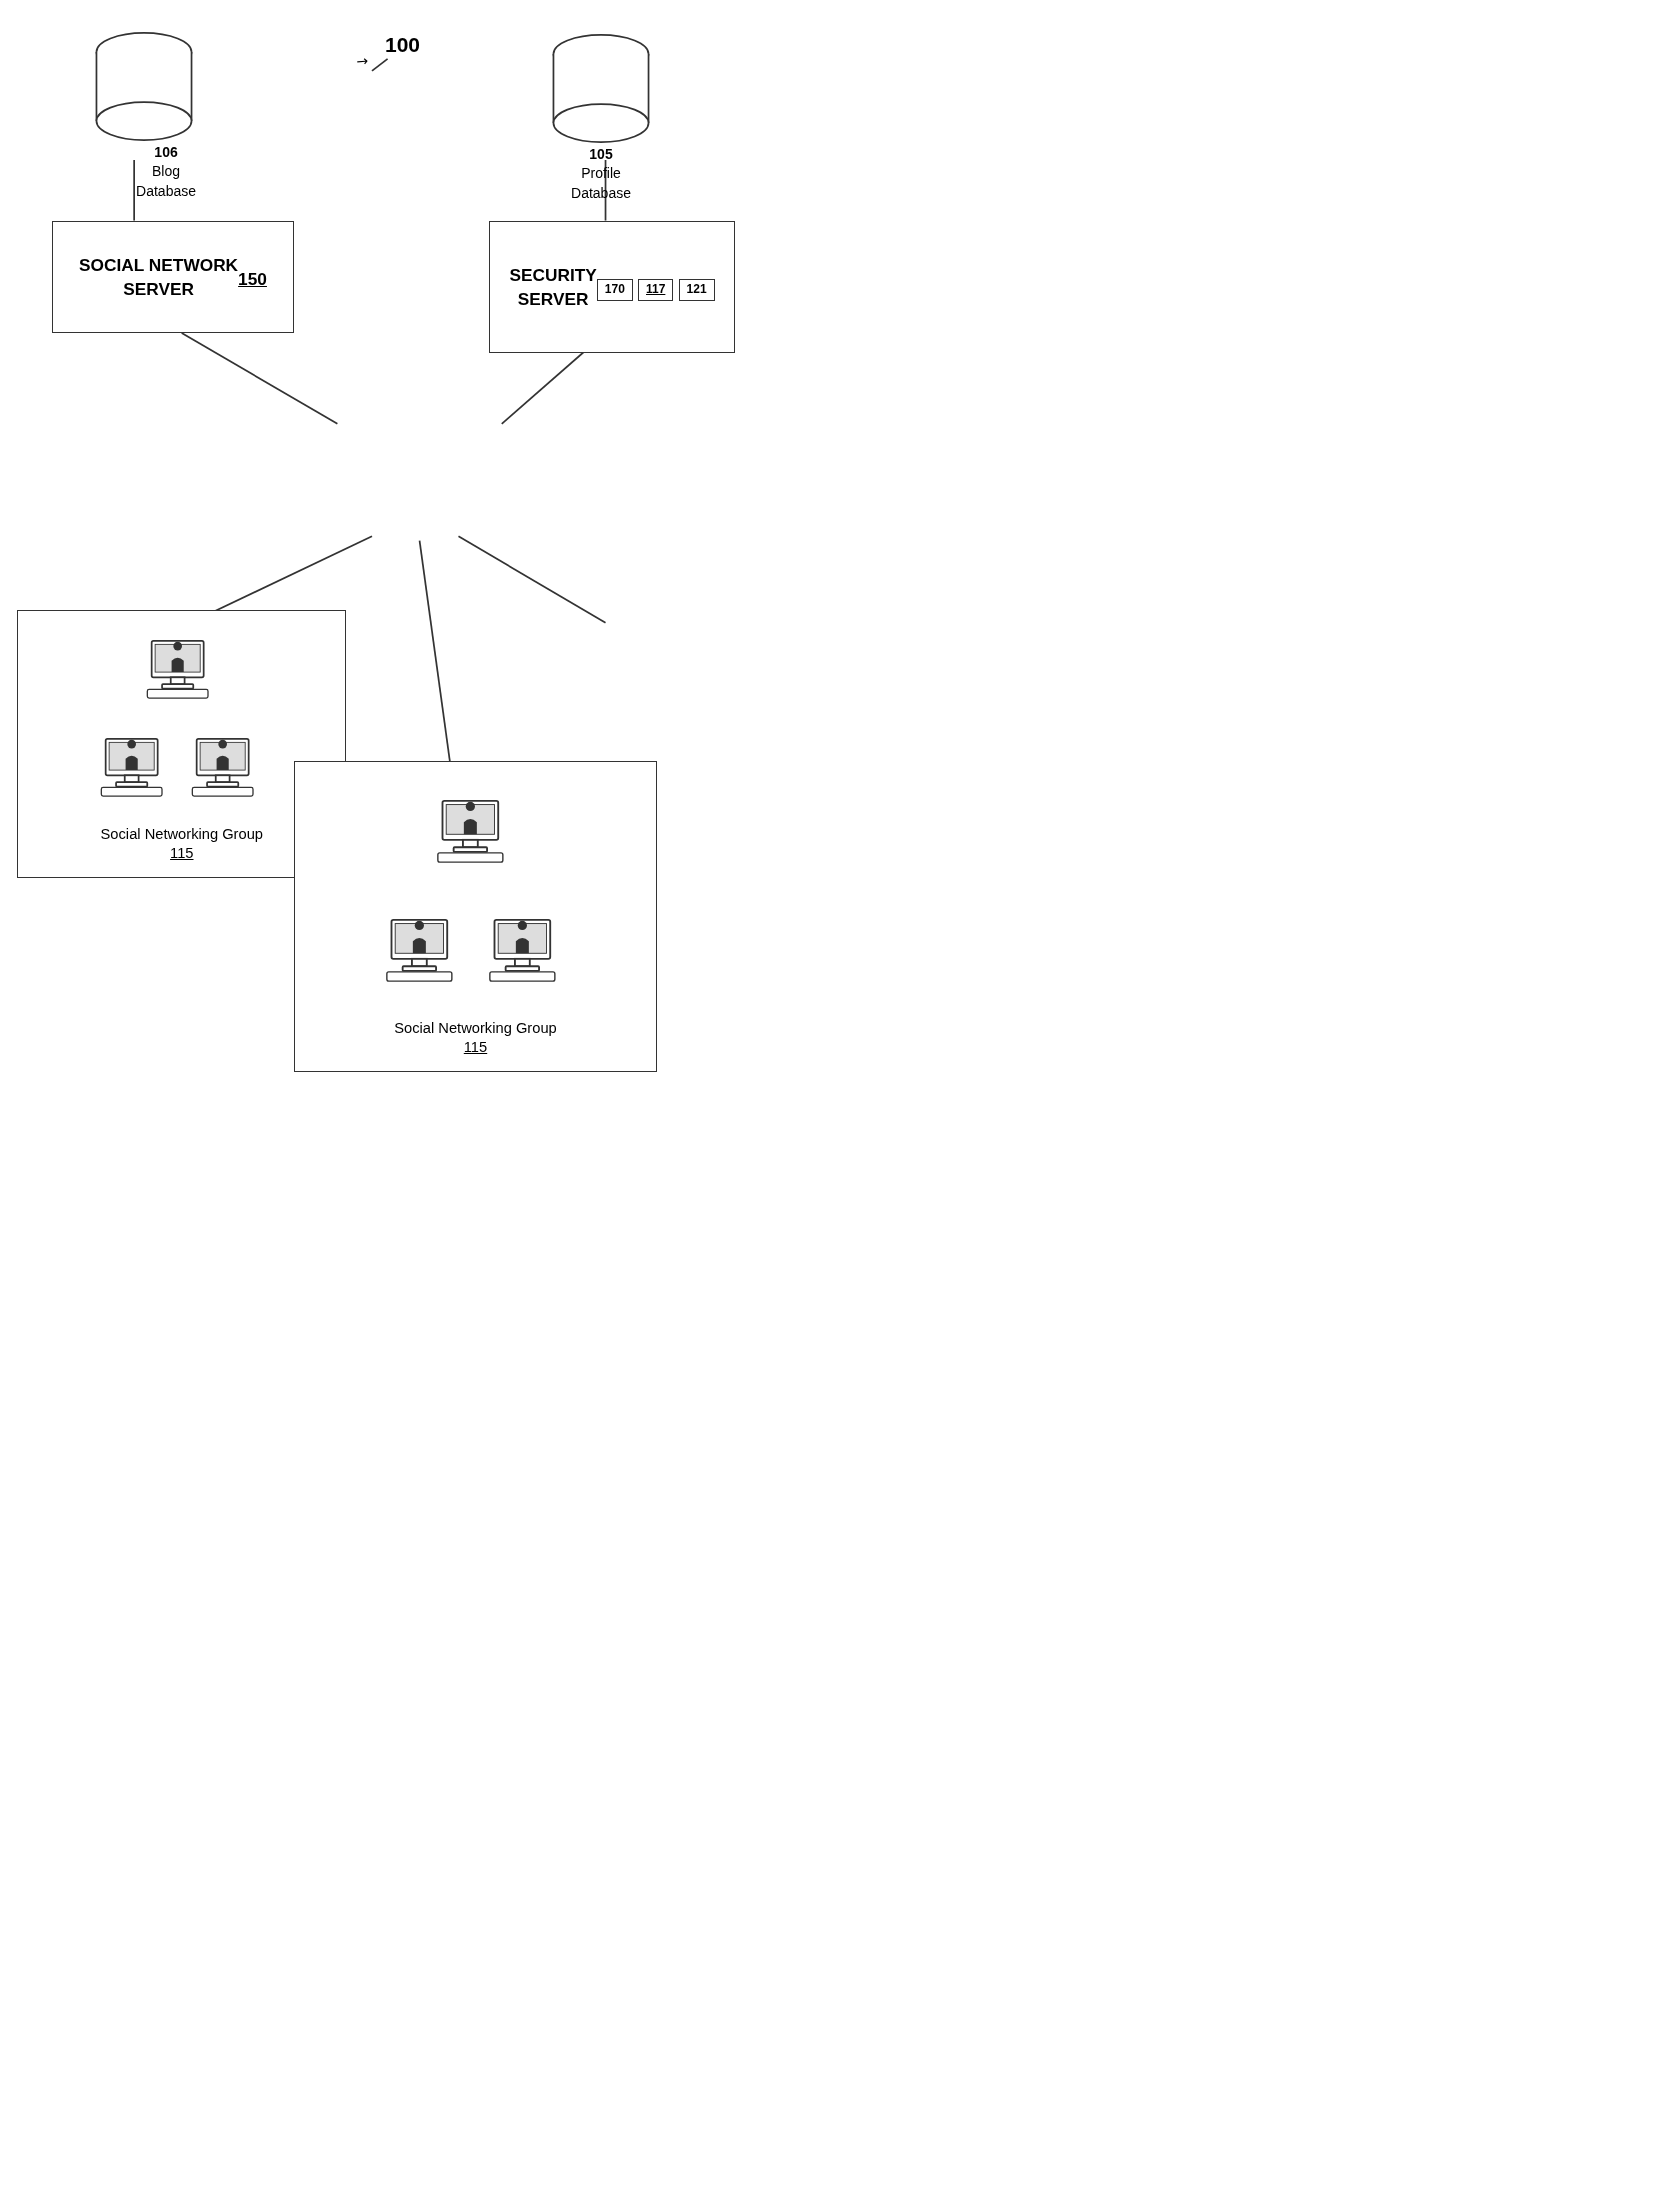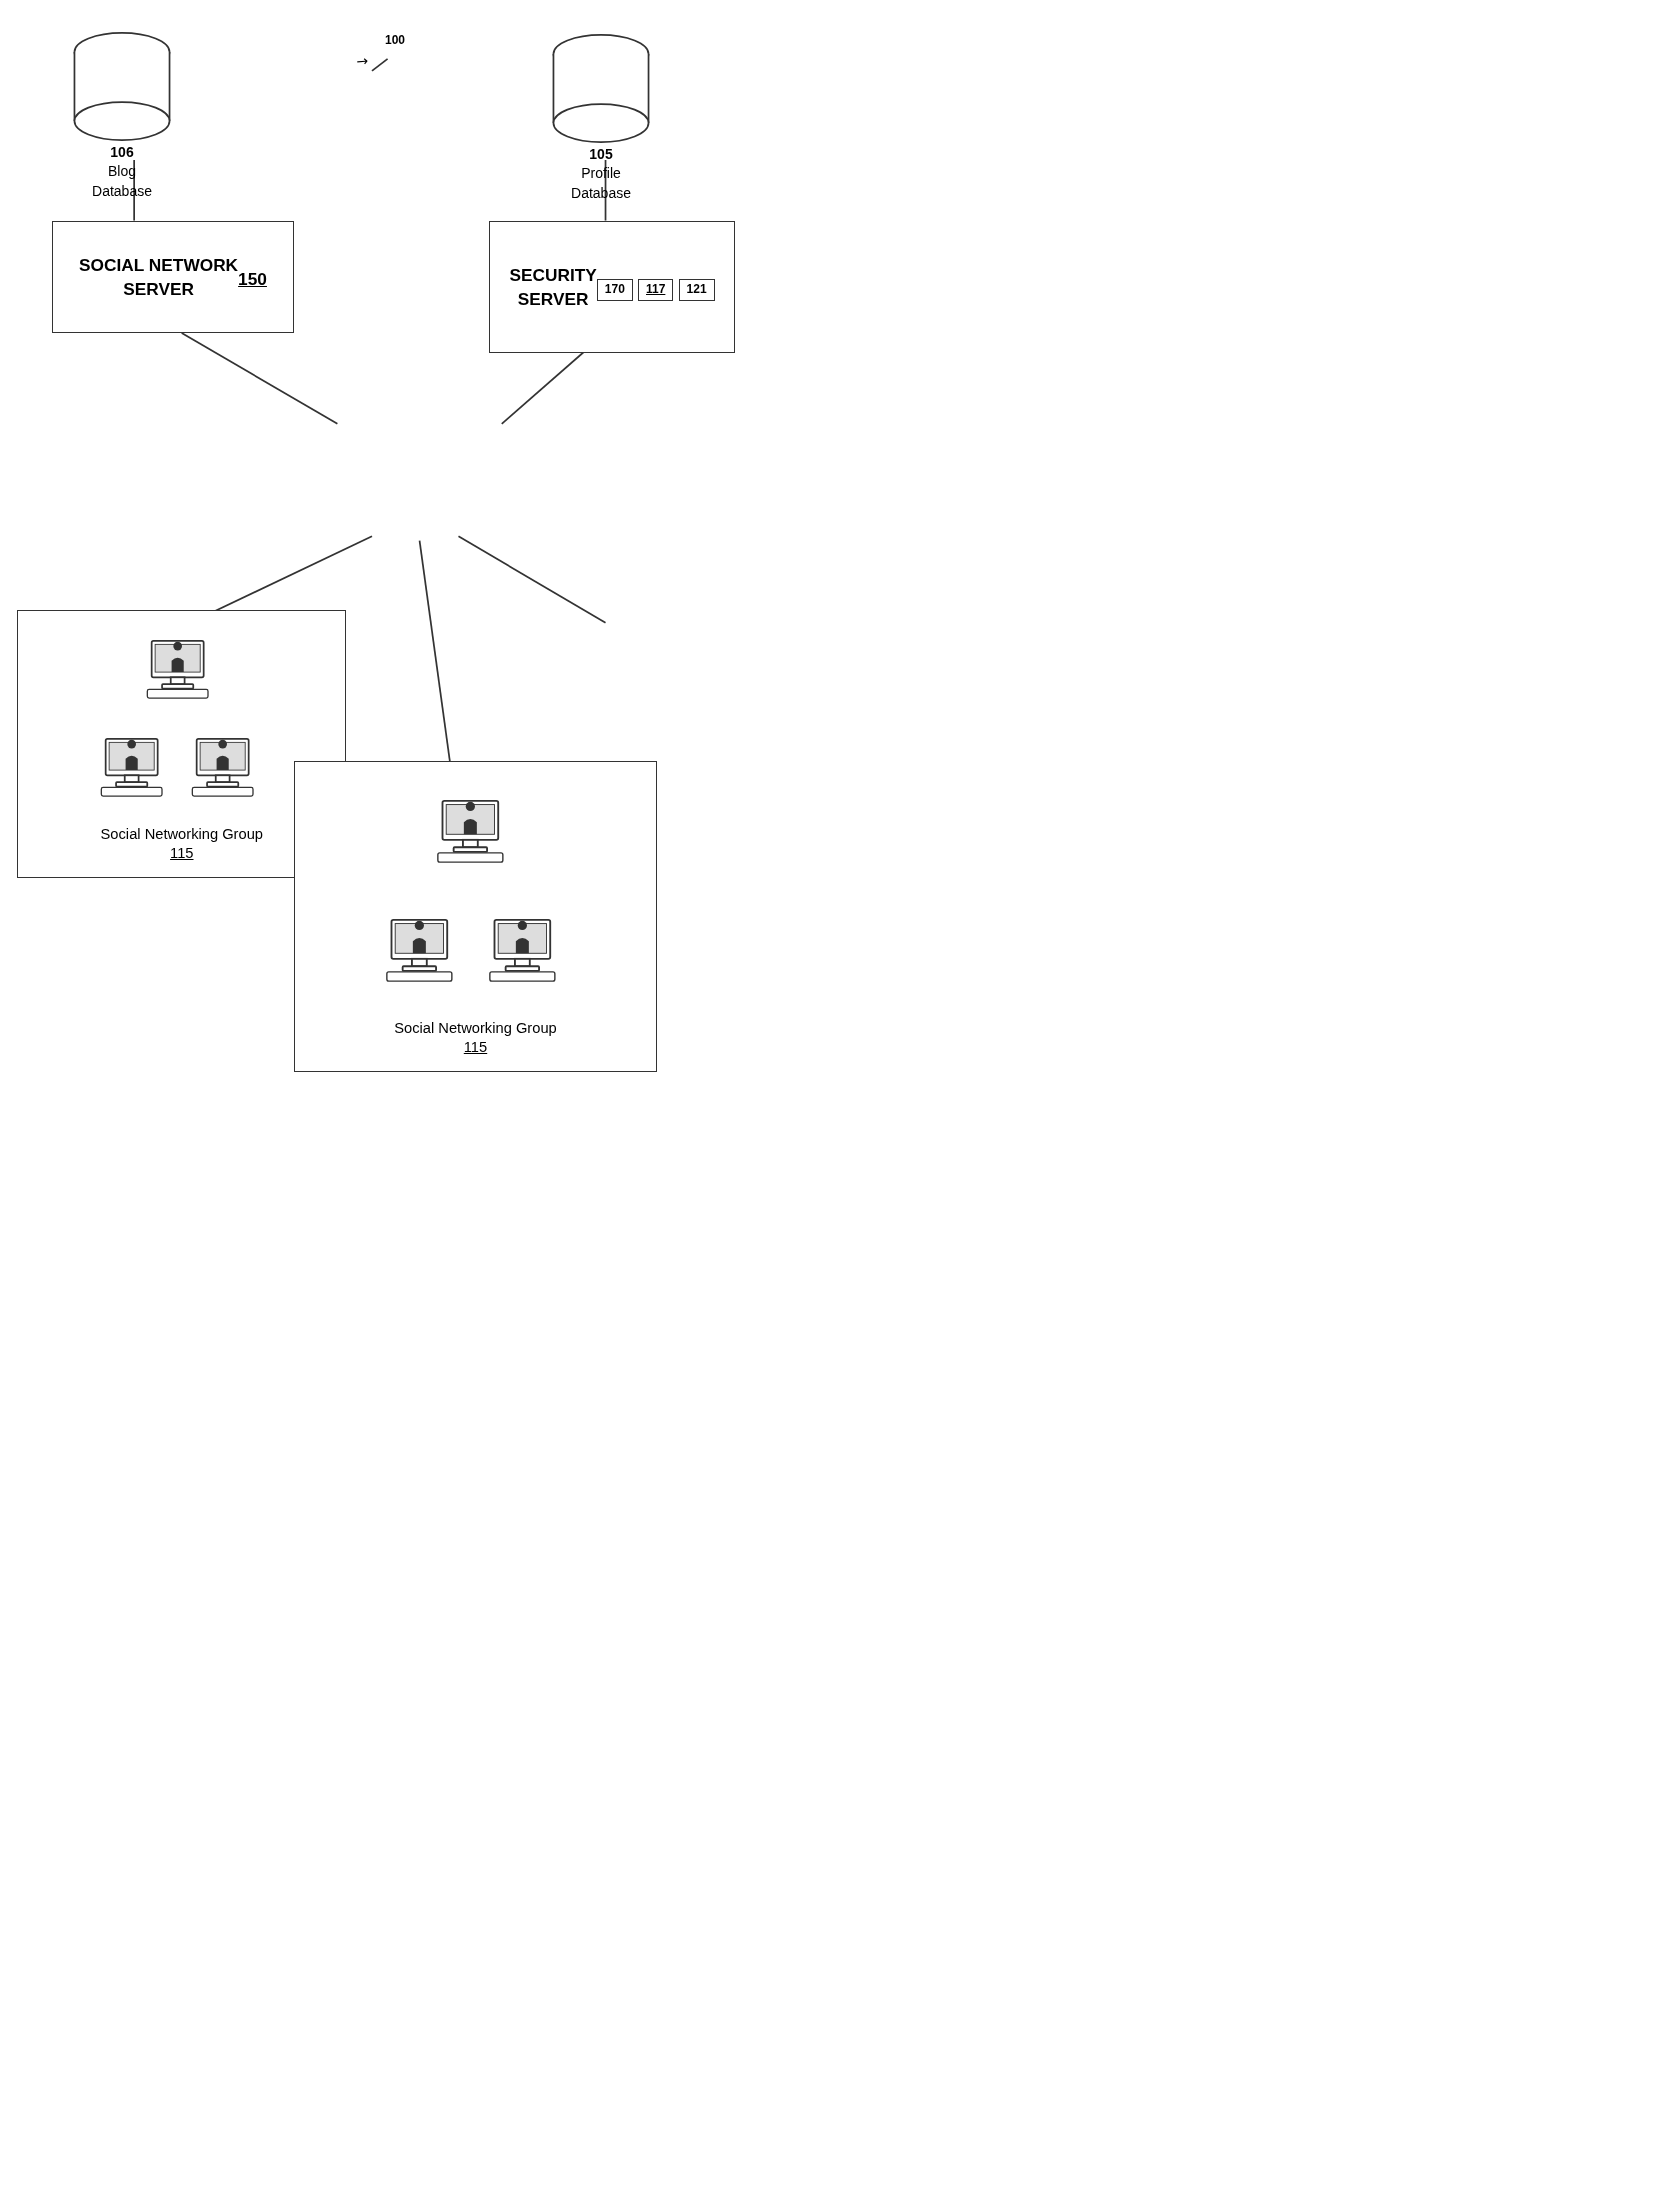--- a/index.html
+++ b/index.html
@@ -92,25 +92,25 @@
 
     <line x1="430" y1="620" x2="220" y2="720" stroke="#333" stroke-width="2"></line>
 
     <line x1="530" y1="620" x2="700" y2="720" stroke="#333" stroke-width="2"></line>
 
     <line x1="485" y1="625" x2="520" y2="880" stroke="#333" stroke-width="2"></line>
 
     <line x1="448" y1="68" x2="430" y2="82" stroke="#333" stroke-width="2"></line>
   </svg>
 
-  <div style="position:absolute; top:33px; left:385px; font-size:12px; font-weight:bold; ">100</div>
+  <div style="position:absolute; top:33px; left:385px; font-size:21px; font-weight:bold; ">100</div>
 
   <div style="position:absolute; top:54px; left:356px; font-size:14px; transform:rotate(220deg);">↙</div>
 
-  <div style="position:absolute; top:26px; left:70px; display:flex; flex-direction:column; align-items:center;">
+  <div style="position:absolute; top:26px; left:92px; display:flex; flex-direction:column; align-items:flex-end;">
     <svg width="104" height="121" viewBox="0 0 120 140">
 
       <ellipse cx="60" cy="30" rx="55" ry="22" fill="white" stroke="#333" stroke-width="2"></ellipse>
 
       <rect x="5" y="30" width="110" height="80" fill="white" stroke="none"></rect>
       <line x1="5" y1="30" x2="5" y2="110" stroke="#333" stroke-width="2"></line>
       <line x1="115" y1="30" x2="115" y2="110" stroke="#333" stroke-width="2"></line>
 
       <ellipse cx="60" cy="110" rx="55" ry="22" fill="white" stroke="#333" stroke-width="2"></ellipse>
     </svg>

